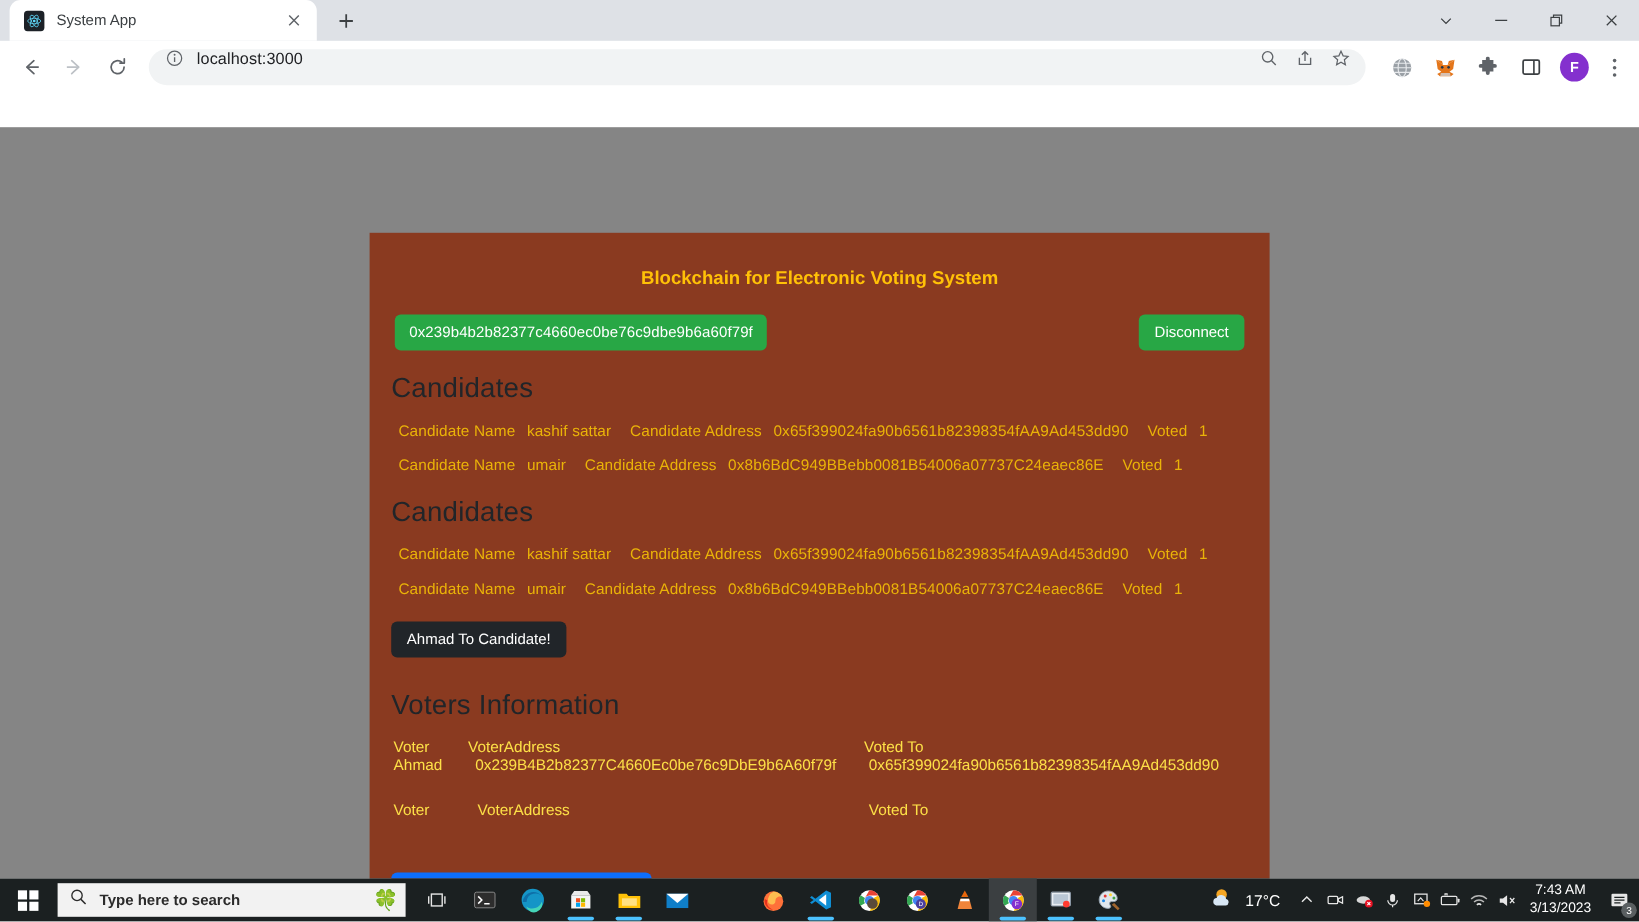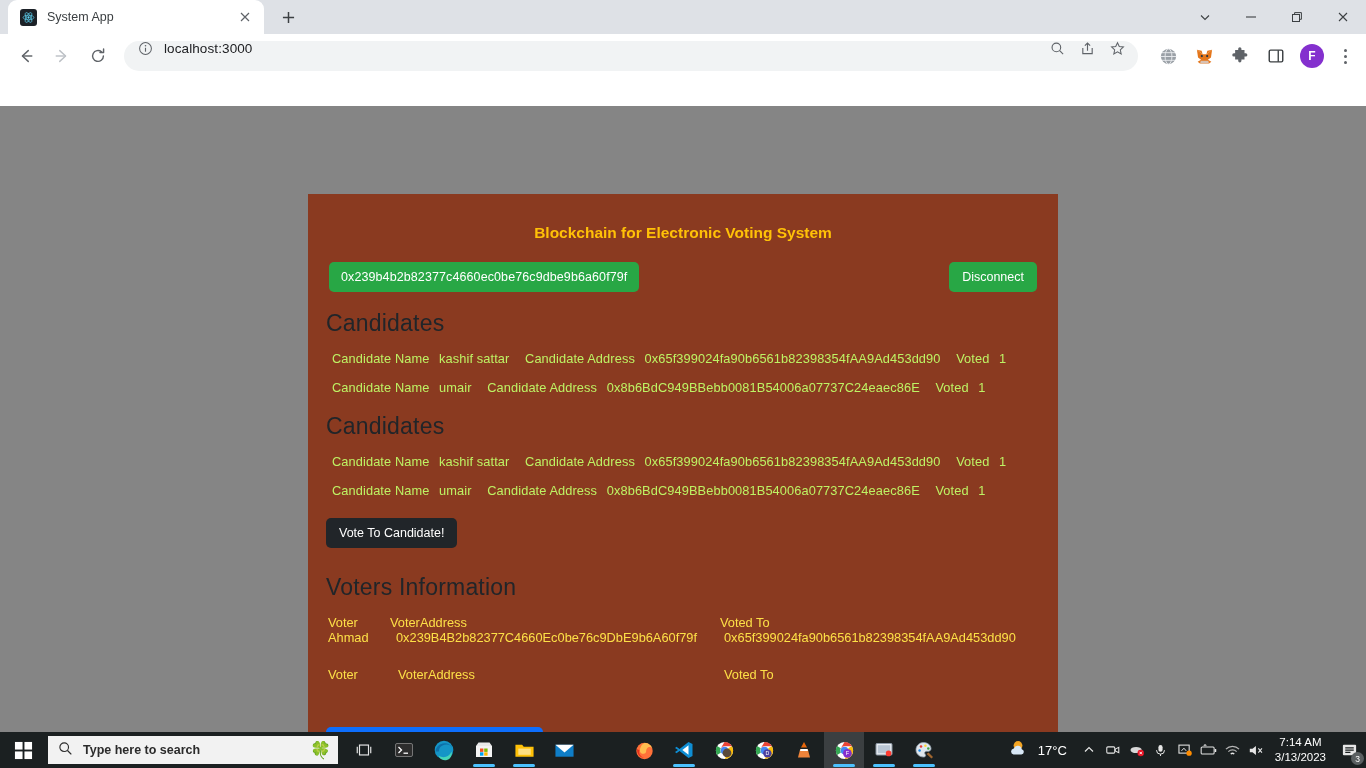--- a/index.html
+++ b/index.html
@@ -132,21 +132,21 @@
     margin-left: auto; background: #28a745; color: #ffffff;
     border: none; border-radius: 5px;
     padding: 8px 13px; font-size: 12.5px;
     font-family: "Liberation Sans", sans-serif; cursor: pointer;
   }
   .section-h {
     color: #212529; font-size: 23px; font-weight: normal;
     margin: 18px 0 0 18px; letter-spacing: .2px;
   }
   .cand-row {
-    color: #bef264; font-size: 12.8px;
+    color: #eab308; font-size: 12.8px;
     margin: 14px 0 0 24px; letter-spacing: .1px;
   }
   .cand-row span + span { margin-left: 6px; }
   .btn-dark {
     display: inline-block; margin: 20px 0 0 18px;
     background: #212529; color: #ffffff; border: none;
     border-radius: 5px; padding: 8px 13px; font-size: 12.5px;
     font-family: "Liberation Sans", sans-serif; cursor: pointer;
   }
   .voters-h { margin-top: 26px; }
@@ -409,21 +409,21 @@
 
       <div class="cand-row">
         <span>Candidate Name</span>
         <span>umair</span>
         <span style="margin-left:12px">Candidate Address</span>
         <span>0x8b6BdC949BBebb0081B54006a07737C24eaec86E</span>
         <span style="margin-left:12px">Voted</span>
         <span>1</span>
       </div>
 
-      <button class="btn-dark">Vote To Candidate!</button>
+      <button class="btn-dark">Ahmad To Candidate!</button>
 
       
       <div class="section-h voters-h">Voters Information</div>
 
       <div class="voter-block">
         <div class="vb-labels">
           <span class="c-name">Voter</span>
           <span class="c-addr">VoterAddress</span>
           <span class="c-voted">Voted To</span>
         </div>
@@ -649,21 +649,21 @@
         </svg>
       </div>
       <div class="tray-ic">
         <svg width="18" height="15" viewBox="0 0 20 16">
           <path d="M2 6 H5 L8.8 3 V13 L5 10 H2 Z" fill="#e6e6e6"></path>
           <path d="M11.5 5.6 L15.5 10.4 M15.5 5.6 L11.5 10.4" stroke="#e6e6e6" stroke-width="1.2"></path>
         </svg>
       </div>
 
       <div class="clock">
-        <div>7:14 AM</div>
+        <div>7:43 AM</div>
         <div>3/13/2023</div>
       </div>
 
       <div class="notif">
         <svg width="17" height="17" viewBox="0 0 18 18">
           <rect x="2" y="3" width="14" height="11" rx="1" fill="#e6e6e6"></rect>
           <path d="M4.5 6.2 H13.5 M4.5 8.6 H13.5 M4.5 11 H10" stroke="#1b2021" stroke-width="1.1"></path>
         </svg>
         <span class="notif-badge">3</span>
       </div>

